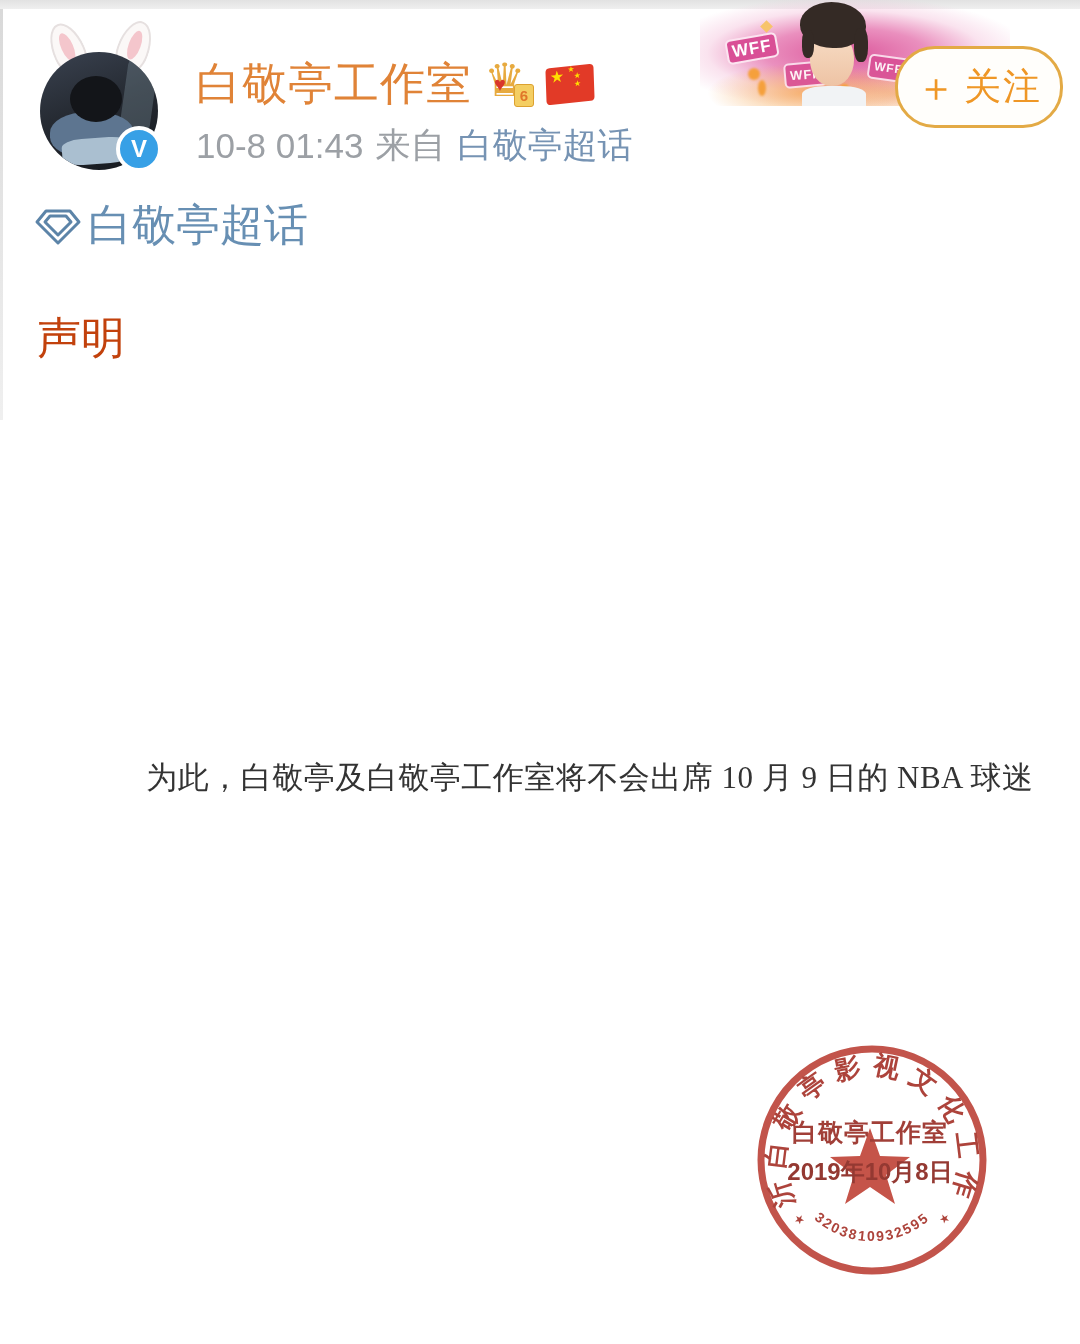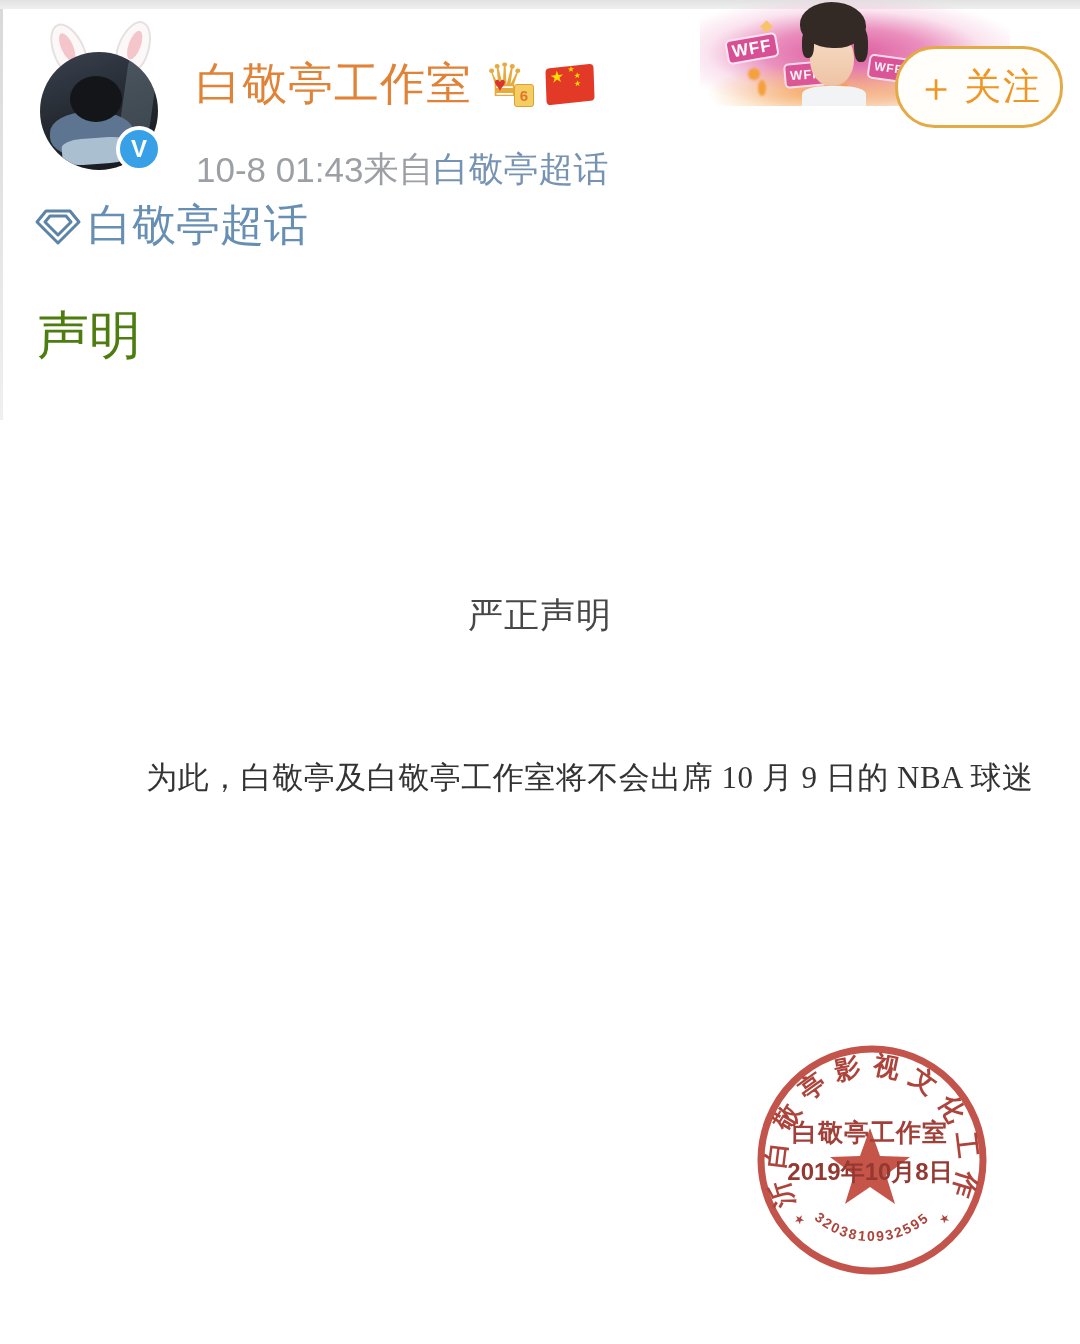--- a/index.html
+++ b/index.html
@@ -39,21 +39,21 @@
   .crown-six{position:absolute;right:0px;bottom:2px;width:18px;height:21px;background:#f4ce62;
              border:1px solid #dca12f;border-radius:3px;color:#e0762a;font-size:15px;font-weight:bold;
              display:flex;align-items:center;justify-content:center;}
   .flag-badge{position:relative;width:48px;height:37px;background:#e23a27;border-radius:4px;
               transform:skewY(-4deg) rotate(-2deg);overflow:hidden;}
   .flag-star-big{position:absolute;left:4px;top:0px;color:#ffde00;font-size:16px;}
   .flag-star-s1{position:absolute;left:22px;top:-1px;color:#ffde00;font-size:8px;}
   .flag-star-s2{position:absolute;left:28px;top:6px;color:#ffde00;font-size:8px;}
   .flag-star-s3{position:absolute;left:28px;top:14px;color:#ffde00;font-size:8px;}
   .meta-row{position:absolute;left:196px;top:122px;font-size:35px;color:#9ca0a5;z-index:4;
-            display:flex;gap:0;align-items:center;margin-top:24px;}
+            display:flex;gap:12px;align-items:center;}
   .source-link{color:#7693b3;}
 
   
   .banner{position:absolute;left:700px;top:0px;width:310px;height:106px;z-index:1;
      background:
        radial-gradient(42% 38% at 34% 88%, rgba(245,160,70,.75) 0%, rgba(245,160,70,0) 75%),
        radial-gradient(40% 36% at 64% 88%, rgba(240,150,70,.55) 0%, rgba(240,150,70,0) 75%),
        radial-gradient(62% 56% at 47% 50%, rgba(216,72,146,.92) 0%, rgba(228,112,172,.78) 42%,
                        rgba(243,188,216,.42) 72%, rgba(255,255,255,0) 96%);}
   .wff{position:absolute;color:#fff;background:#d94f96;border:2px solid rgba(255,244,250,.9);
@@ -78,21 +78,21 @@
 
   .follow-btn{position:absolute;left:895px;top:46px;width:162px;height:76px;background:#fffefb;
       border:3px solid #e3aa45;border-radius:40px;display:flex;align-items:center;justify-content:center;
       gap:8px;color:#ef9726;z-index:5;cursor:pointer;}
   .follow-plus{font-size:40px;line-height:40px;}
   .follow-text{font-size:37px;letter-spacing:2px;font-family:Liberation Mono, monospace;}
 
   
   .supertopic{position:absolute;left:34px;top:196px;display:flex;align-items:center;gap:6px;z-index:4;}
   .supertopic-label{font-size:44px;color:#678fb3;}
-  .post-text{position:absolute;left:37px;top:301px;font-size:52px;color:#4d7c0f;z-index:4;}
+  .post-text{position:absolute;left:37px;top:309px;font-size:44px;color:#c2410c;z-index:4;}
 
   
   .statement{position:absolute;left:0;top:420px;width:1080px;height:924px;background:#fff;}
   .doc-serif{font-family:"Liberation Serif","DejaVu Serif",serif;}
   .doc-title{position:absolute;left:0;top:172px;width:100%;text-align:center;font-size:35px;
              letter-spacing:1px;color:#474747;}
   .doc-body{position:absolute;left:92px;top:333px;width:896px;font-size:31px;line-height:50px;
             color:#333;letter-spacing:0.5px;}
   .doc-par{margin:0;}
   .doc-par + .doc-par{margin-top:20px;}
@@ -171,21 +171,20 @@
         <polygon points="12,7 36,7 45,18 24,39 3,18"></polygon>
         <polygon points="16,12 32,12 37,18 24,31 11,18"></polygon>
       </g>
     </svg>
     <span class="supertopic-label">白敬亭超话</span>
   </div>
 
   <div class="post-text">声明</div>
 
   <div class="statement">
-    <div class="doc-title doc-serif">严正声明</div>
 
     <div class="doc-body doc-serif">
       <p class="doc-par">
         <span class="doc-line indent">为此，白敬亭及白敬亭工作室将不会出席 10 月 9 日的 NBA 球迷</span><br>
       </p>
     </div>
 
     <svg class="seal" viewBox="0 0 240 240">
       <defs>
         <path id="arcTop" d="M 44 164 A 87 87 0 1 1 196 164"></path>

